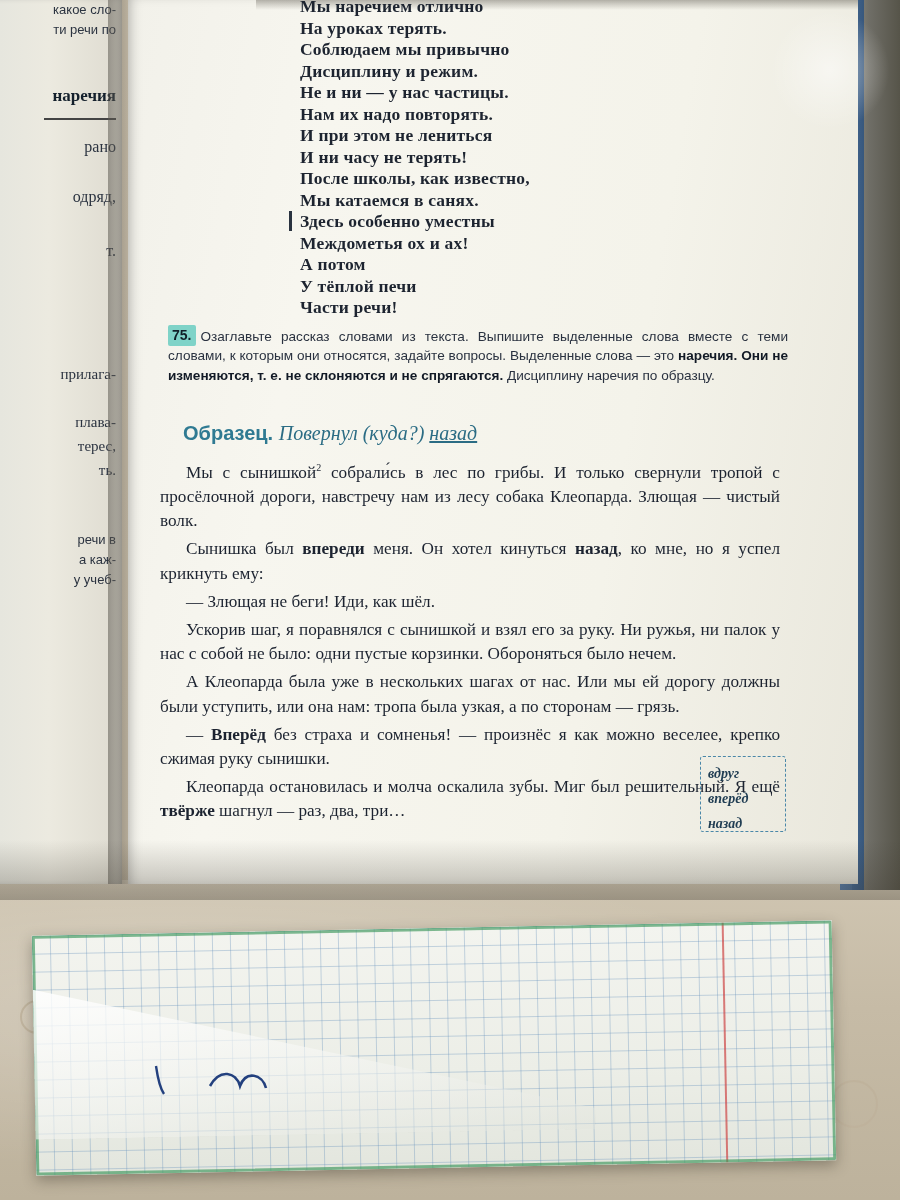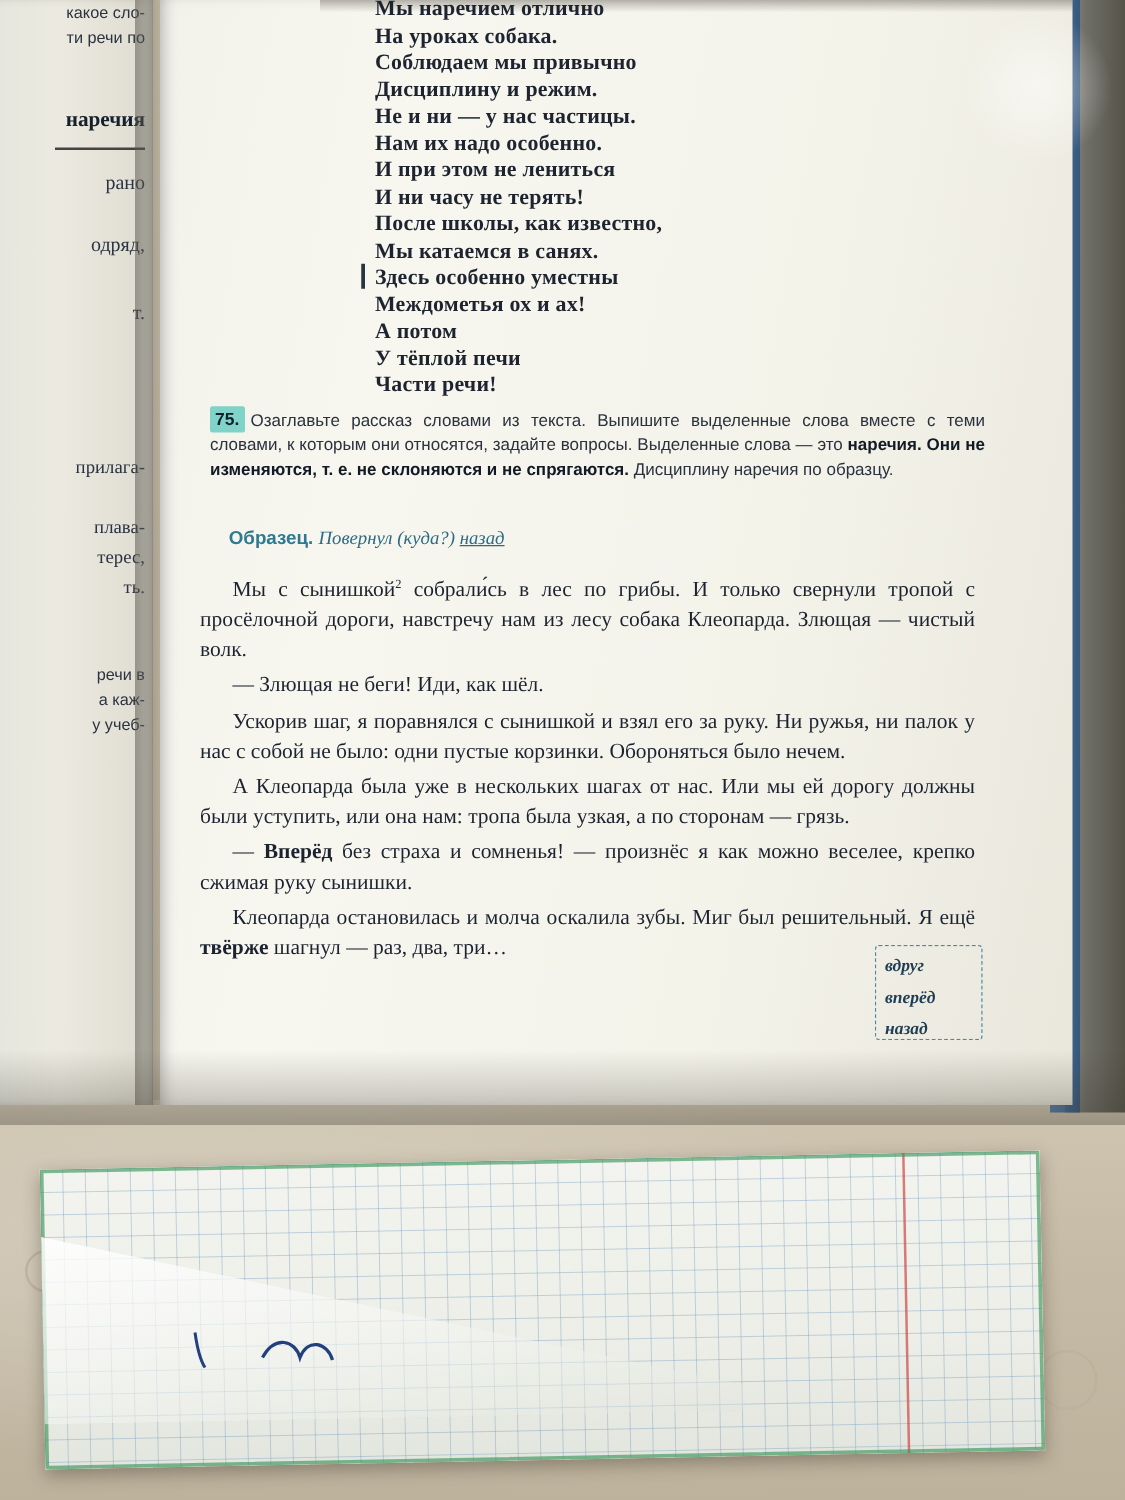--- a/index.html
+++ b/index.html
@@ -75,21 +75,21 @@
     font-family:"Liberation Sans", sans-serif;font-size:14px;padding:1px 5px 1px 4px;
     border-radius:2px;margin-right:4px;vertical-align:1px;
   }
   .ex-text{
     font-family:"Liberation Sans", sans-serif;font-size:13.6px;line-height:19.4px;
     color:#2a3240;text-align:justify;
   }
   .ex-text b{font-weight:700;color:#121a26;}
   .sample{
     position:absolute;left:183px;top:422px;width:560px;
-    font-family:"Liberation Sans", sans-serif;font-size:15px;color:#2c6f86;
+    font-family:"Liberation Sans", sans-serif;font-size:20px;color:#2c6f86;
   }
   .sample .lbl{font-weight:700;color:#2f7a92;}
   .sample .it{font-style:italic;font-family:"Liberation Serif",serif;color:#2b6c84;}
   .sample .u{text-decoration:underline;}
   .body-text{
     position:absolute;left:160px;top:452px;width:620px;
     font-family:"Liberation Serif", serif;
     font-size:17.2px;line-height:24.2px;color:#1c2330;text-align:justify;
   }
   .body-text p{margin:4px 0 2px 0;text-indent:26px;}
@@ -187,25 +187,25 @@
   </div>
 
   <div class="gutter"></div>
 
   <div class="page-right">
     <div class="page-top-dark"></div>
   </div>
 
   <div class="poem">
     <div>Мы наречием отлично</div>
-    <div>На уроках собака.</div>
+    <div>На уроках терять.</div>
     <div>Соблюдаем мы привычно</div>
     <div>Дисциплину и режим.</div>
     <div>Не и ни — у нас частицы.</div>
-    <div>Нам их надо особенно.</div>
+    <div>Нам их надо повторять.</div>
     <div>И при этом не лениться</div>
     <div>И ни часу не терять!</div>
     <div>После школы, как известно,</div>
     <div>Мы катаемся в санях.</div>
     <div>Здесь особенно уместны</div>
     <div>Междометья ох и ах!</div>
     <div>А потом</div>
     <div>У тёплой печи</div>
     <div>Части речи!</div>
   </div>
@@ -217,20 +217,21 @@
     </div>
   </div>
 
   <div class="sample">
     <span class="lbl">Образец.</span>
     <span class="it">Повернул (куда?) </span><span class="it u">назад</span>
   </div>
 
   <div class="body-text">
     <p>Мы с сынишкой<sup>2</sup> собрали́сь в лес по грибы. И только свернули тропой с просёлочной дороги, навстречу нам из лесу собака Клеопарда. Злющая — чистый волк.</p>
+    <p>Сынишка был <b>впереди</b> меня. Он хотел кинуться <b>назад</b>, ко мне, но я успел крикнуть ему:</p>
     <p class="dash">— Злющая не беги! Иди, как шёл.</p>
     <p>Ускорив шаг, я поравнялся с сынишкой и взял его за руку. Ни ружья, ни палок у нас с собой не было: одни пустые корзинки. Обороняться было нечем.</p>
     <p>А Клеопарда была уже в нескольких шагах от нас. Или мы ей дорогу должны были уступить, или она нам: тропа была узкая, а по сторонам — грязь.</p>
     <p class="dash">— <b>Вперёд</b> без страха и сомненья! — произнёс я как можно веселее, крепко сжимая руку сынишки.</p>
     <p>Клеопарда остановилась и молча оскалила зубы. Миг был решительный. Я ещё <b>твёрже</b> шагнул — раз, два, три…</p>
   </div>
 
   <div class="note-box">
     <div>вдруг</div>
     <div>вперёд</div>

